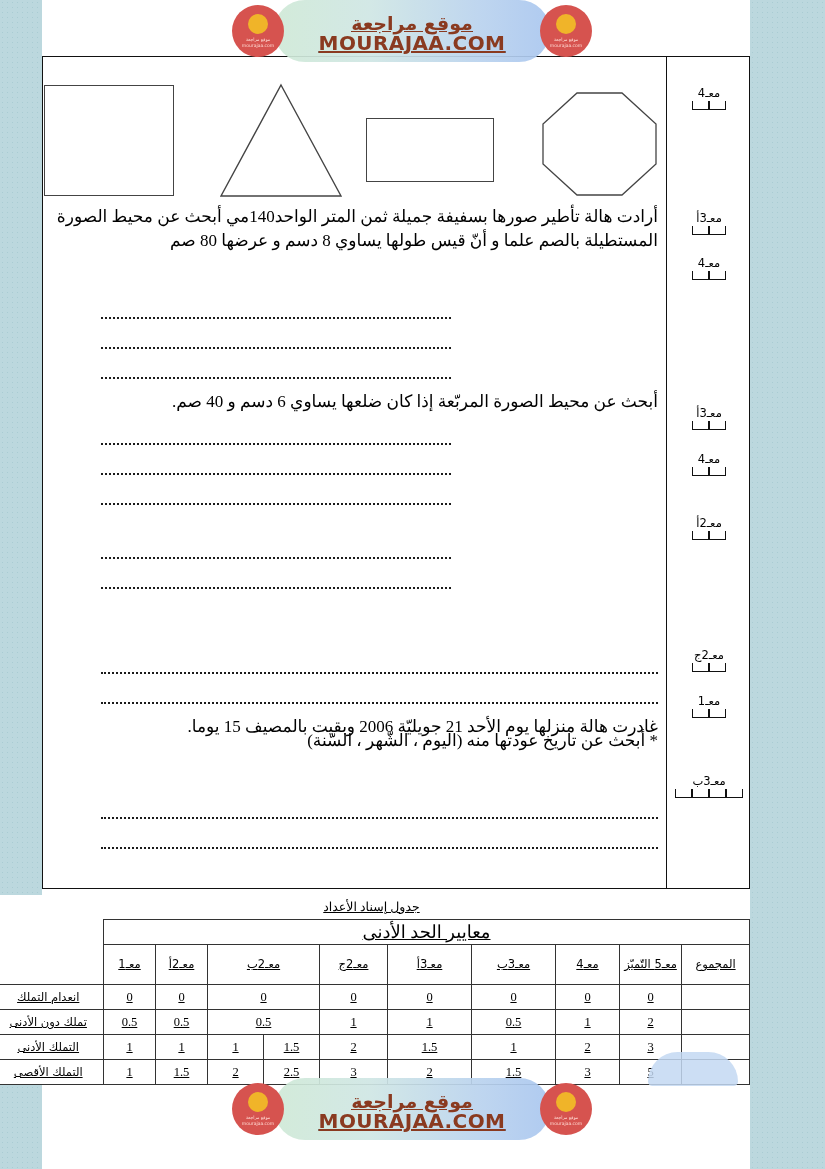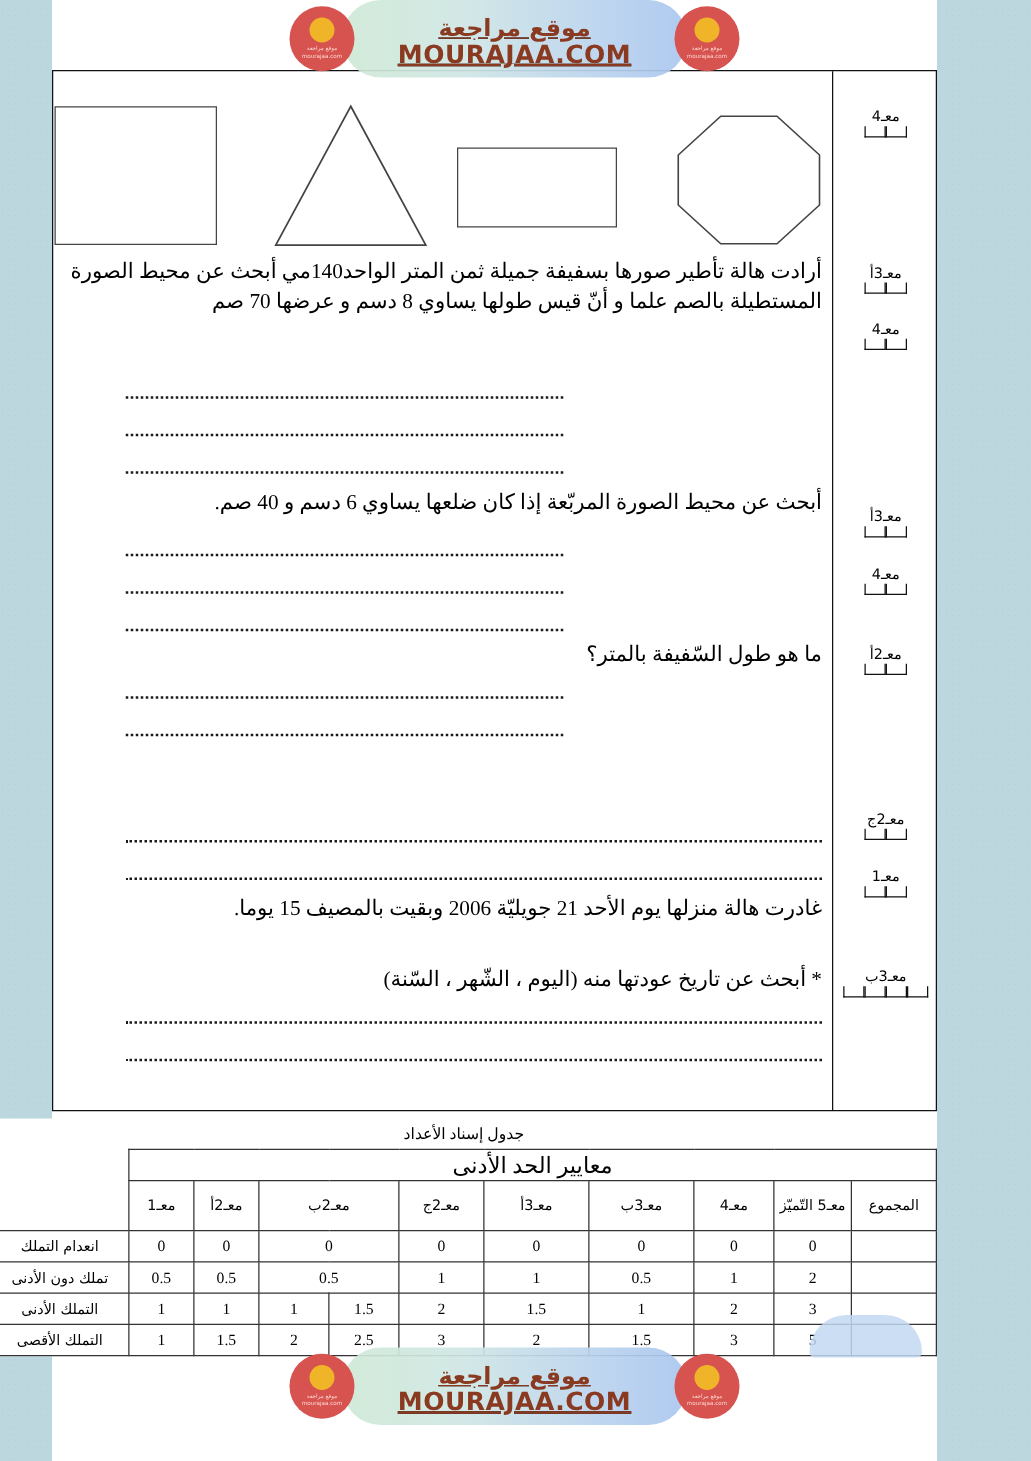--- a/index.html
+++ b/index.html
@@ -101,20 +101,21 @@
     height:1px;
     border-top:2.2px dotted #1a1a1a;
   }
 
   
   .tbl-wrap{
     position:absolute;
     left:42px;
     top:895px;
     width:708px;
+    text-decoration:underline;
   }
   table.marks{
     border-collapse:collapse;
     width:708px;
     font-family:"Liberation Serif", serif;
     font-size:12.5px;
     background:#fff;
     table-layout:fixed;
   }
   table.marks td, table.marks th{
@@ -311,40 +312,39 @@
         <polygon points="63,3 123,114 3,114" fill="#ffffff" stroke="#444" stroke-width="1.4"></polygon>
       </svg>
 
       <div class="shp sq" style="right:172px;top:39px;width:126px;height:62px;"></div>
 
       <svg class="shp" style="right:8px;top:12px;" width="117" height="106" viewBox="0 0 117 106">
         <polygon points="36,2 81,2 115,33 115,73 81,104 36,104 2,73 2,33" fill="#ffffff" stroke="#444" stroke-width="1.3"></polygon>
       </svg>
     </div>
 
-    <div class="q-line" style="top:148px;">أرادت هالة تأطير صورها بسفيفة جميلة ثمن المتر الواحد140مي أبحث عن محيط الصورة المستطيلة بالصم علما و أنّ قيس طولها يساوي 8 دسم و عرضها 70 صم</div>
+    <div class="q-line" style="top:148px;">أرادت هالة تأطير صورها بسفيفة جميلة ثمن المتر الواحد140مي أبحث عن محيط الصورة المستطيلة بالصم علما و أنّ قيس طولها يساوي 8 دسم و عرضها 80 صم</div>
     <div class="dots" style="top:260px;right:215px;width:350px;"></div>
     <div class="dots" style="top:290px;right:215px;width:350px;"></div>
     <div class="dots" style="top:320px;right:215px;width:350px;"></div>
 
     <div class="q-line" style="top:333px;">أبحث عن محيط الصورة المربّعة إذا كان ضلعها يساوي 6 دسم و 40 صم.</div>
     <div class="dots" style="top:386px;right:215px;width:350px;"></div>
     <div class="dots" style="top:416px;right:215px;width:350px;"></div>
     <div class="dots" style="top:446px;right:215px;width:350px;"></div>
 
-    <div class="q-line" style="top:455px;">ما هو طول السّفيفة بالمتر؟</div>
     <div class="dots" style="top:500px;right:215px;width:350px;"></div>
     <div class="dots" style="top:530px;right:215px;width:350px;"></div>
 
     <div class="dots" style="top:615px;right:8px;width:557px;"></div>
     <div class="dots" style="top:645px;right:8px;width:557px;"></div>
 
     <div class="q-line" style="top:658px;">غادرت هالة منزلها يوم الأحد 21 جويليّة 2006 وبقيت بالمصيف 15 يوما.</div>
 
-    <div class="q-line" style="top:715px;">* أبحث عن تاريخ عودتها منه (اليوم ، الشّهر ، السّنة)</div>
+    <div class="q-line" style="top:672px;">* أبحث عن تاريخ عودتها منه (اليوم ، الشّهر ، السّنة)</div>
     <div class="dots" style="top:760px;right:8px;width:557px;"></div>
     <div class="dots" style="top:790px;right:8px;width:557px;"></div>
   </div>
 </div>
 
 <div class="tbl-wrap">
   <table class="marks">
     <colgroup>
       <col style="width:68px">
         <col style="width:62px">

